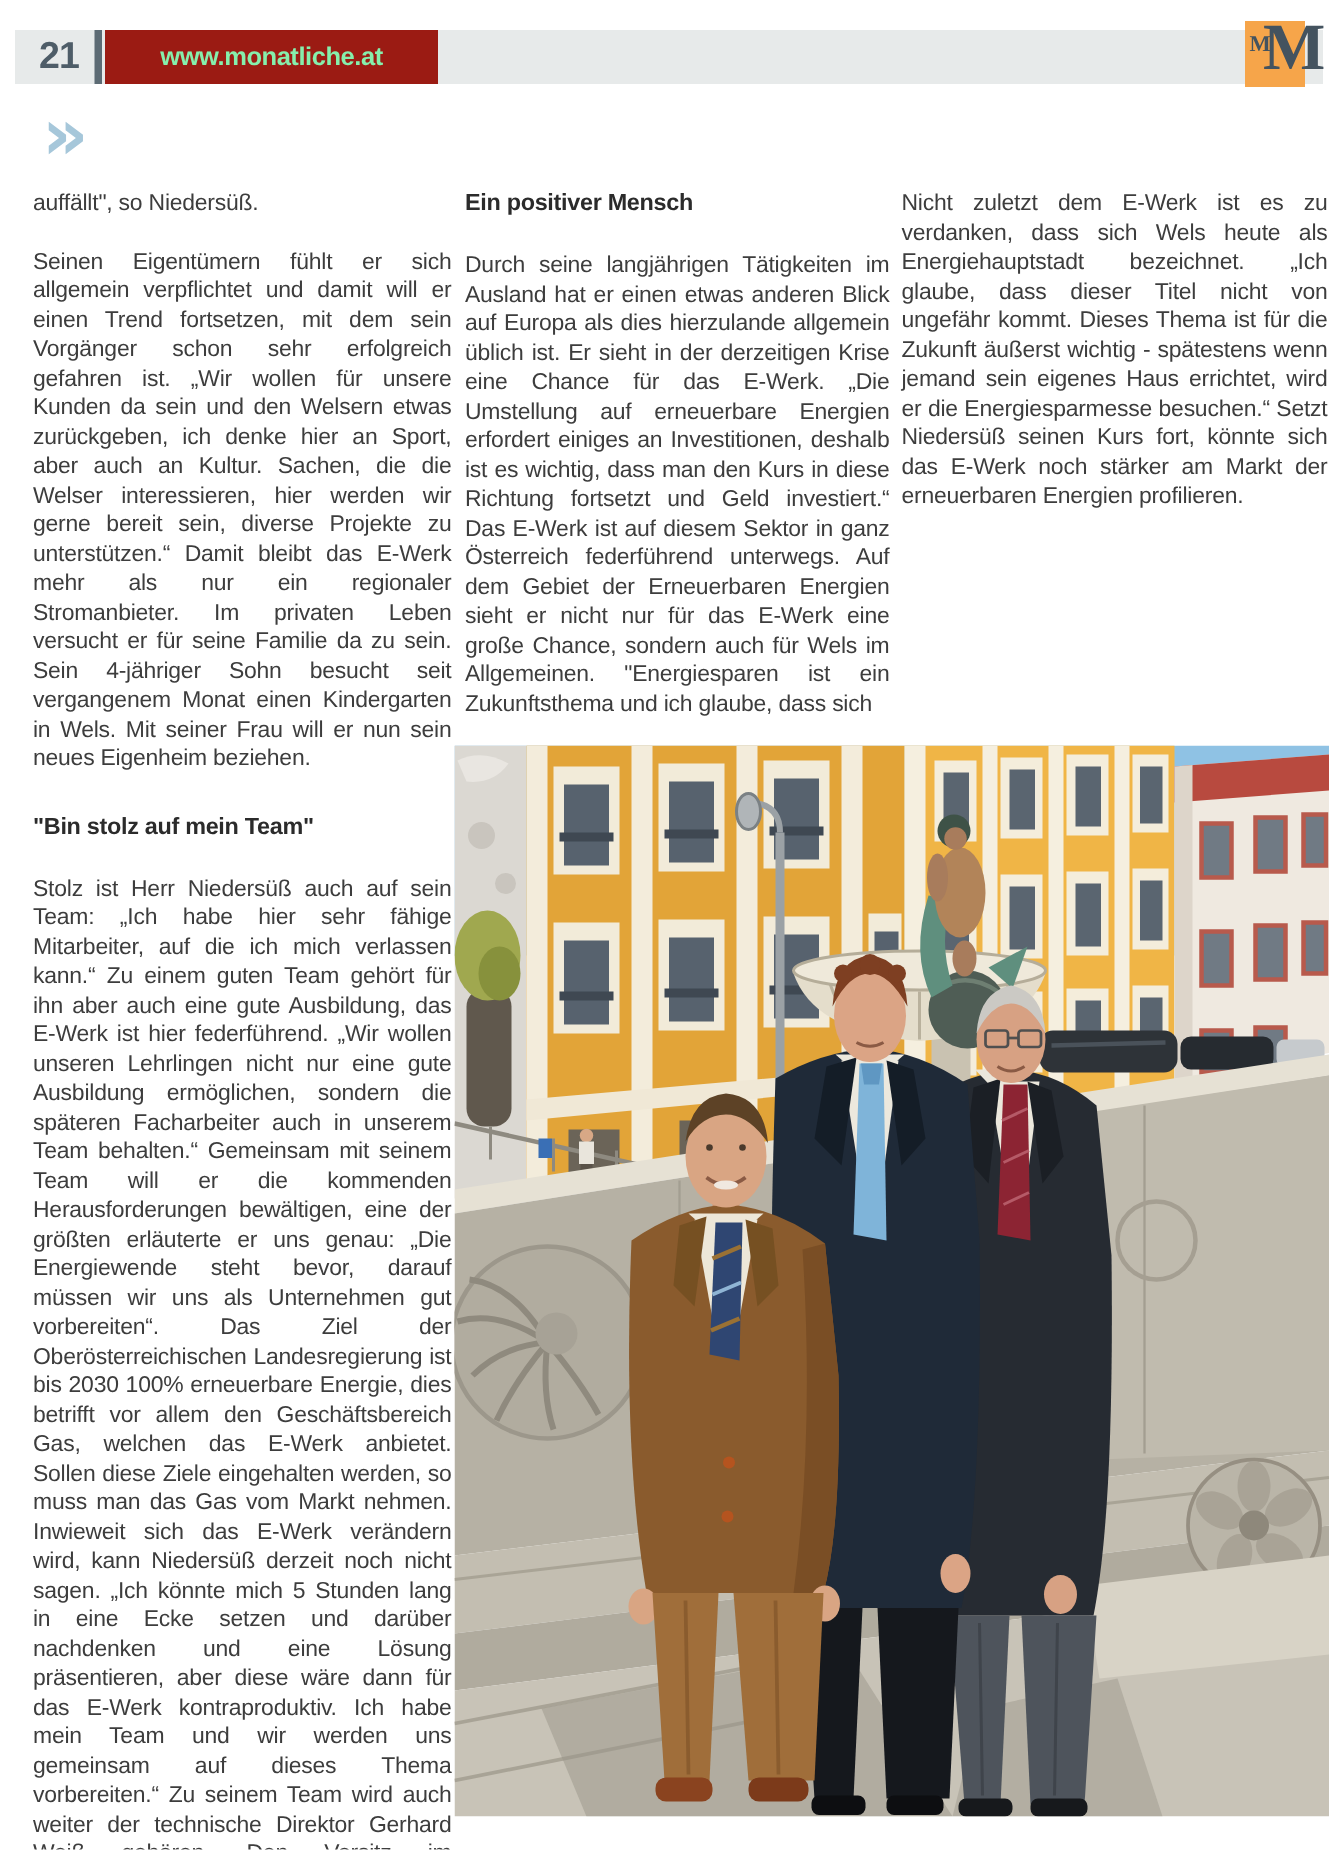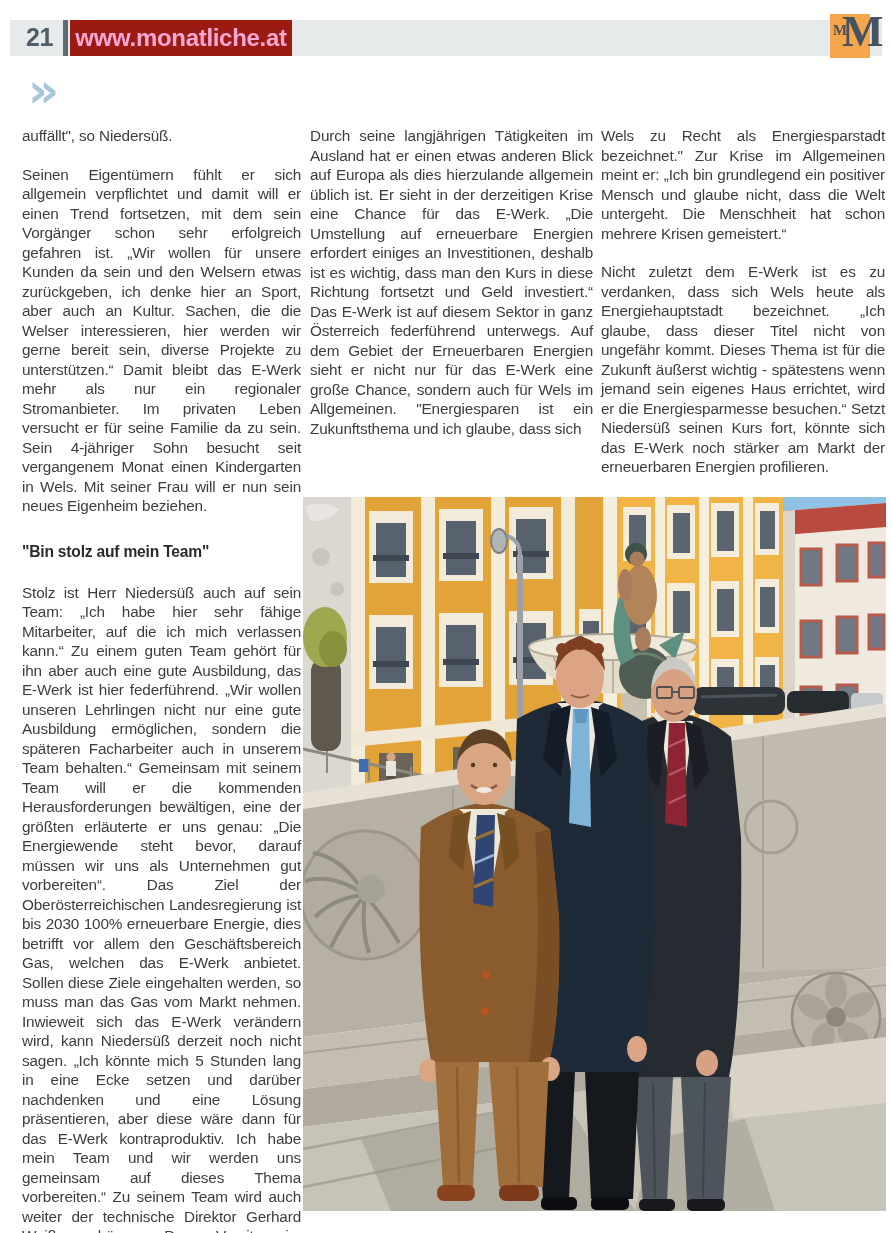--- a/index.html
+++ b/index.html
@@ -4,21 +4,21 @@
 <style>
   html,body{margin:0;padding:0;}
   body{background:#ffffff;font-family:"Liberation Sans","DejaVu Sans",sans-serif;}
   .page{position:relative;width:892px;height:1233px;background:#fff;overflow:hidden;text-decoration:underline;}
 
   
   .hdr{position:absolute;left:10px;top:20px;width:872px;height:36px;background:#e7eaea;}
   .pagenum{position:absolute;left:16px;top:3px;font-size:25px;font-weight:bold;color:#4e5d68;letter-spacing:-0.5px;}
   .hdr-divider{position:absolute;left:53px;top:0;width:5px;height:36px;background:#5c6b74;}
   .urlbox{position:absolute;left:60px;top:0;width:222px;height:36px;background:#9b1b13;display:flex;align-items:center;justify-content:center;}
-  .urlbox span{color:#f9a8d4;font-weight:bold;font-size:24px;letter-spacing:-0.3px;}
+  .urlbox span{color:#86efac;font-weight:bold;font-size:17px;letter-spacing:-0.3px;}
   .section-title{position:absolute;right:58px;top:2px;font-family:"Liberation Serif","DejaVu Serif",serif;
     font-size:28px;font-weight:bold;color:#5d7080;letter-spacing:0.5px;white-space:nowrap;}
   .logo{position:absolute;left:820px;top:-6px;width:40px;height:44px;background:#f6a54a;overflow:visible;}
   .logo .m-small{position:absolute;left:3px;top:8px;font-family:"Liberation Serif",serif;font-weight:bold;font-size:15px;color:#44535f;}
   .logo .m-large{position:absolute;left:12px;top:-6px;font-family:"Liberation Serif",serif;font-weight:bold;font-size:44px;color:#44535f;line-height:1.1;}
 
   .quote-mark{position:absolute;left:28px;top:62px;font-size:48px;font-weight:bold;color:#a6c7da;letter-spacing:-3px;font-family:"DejaVu Sans",sans-serif;}
 
   
   .col{position:absolute;top:126px;color:#3d3d3d;font-size:15.3px;line-height:19.5px;text-align:justify;letter-spacing:-0.15px;}
@@ -52,25 +52,25 @@
   <div class="quote-mark">»</div>
 
   <div class="col col1">
     <p>auffällt", so Niedersüß.</p>
     <p>Seinen Eigentümern fühlt er sich allgemein verpflichtet und damit will er einen Trend fortsetzen, mit dem sein Vorgänger schon sehr erfolgreich gefahren ist. „Wir wollen für unsere Kunden da sein und den Welsern etwas zurückgeben, ich denke hier an Sport, aber auch an Kultur. Sachen, die die Welser interessieren, hier werden wir gerne bereit sein, diverse Projekte zu unterstützen.“ Damit bleibt das E-Werk mehr als nur ein regionaler Stromanbieter. Im privaten Leben versucht er für seine Familie da zu sein. Sein 4-jähriger Sohn besucht seit vergangenem Monat einen Kindergarten in Wels. Mit seiner Frau will er nun sein neues Eigenheim beziehen.</p>
     <h3 class="spaced">"Bin stolz auf mein Team"</h3>
     <p>Stolz ist Herr Niedersüß auch auf sein Team: „Ich habe hier sehr fähige Mitarbeiter, auf die ich mich verlassen kann.“ Zu einem guten Team gehört für ihn aber auch eine gute Ausbildung, das E-Werk ist hier federführend. „Wir wollen unseren Lehrlingen nicht nur eine gute Ausbildung ermöglichen, sondern die späteren Facharbeiter auch in unserem Team behalten.“ Gemeinsam mit seinem Team will er die kommenden Herausforderungen bewältigen, eine der größten erläuterte er uns genau: „Die Energiewende steht bevor, darauf müssen wir uns als Unternehmen gut vorbereiten“. Das Ziel der Oberösterreichischen Landesregierung ist bis 2030 100% erneuerbare Energie, dies betrifft vor allem den Geschäftsbereich Gas, welchen das E-Werk anbietet. Sollen diese Ziele eingehalten werden, so muss man das Gas vom Markt nehmen. Inwieweit sich das E-Werk verändern wird, kann Niedersüß derzeit noch nicht sagen. „Ich könnte mich 5 Stunden lang in eine Ecke setzen und darüber nachdenken und eine Lösung präsentieren, aber diese wäre dann für das E-Werk kontraproduktiv. Ich habe mein Team und wir werden uns gemeinsam auf dieses Thema vorbereiten.“ Zu seinem Team wird auch weiter der technische Direktor Gerhard Weiß gehören. Den Vorsitz im Aufsichtsrat hat weiter Dr. Peter Koits, Stellvertreter sind Josef Resch und Dr. Bernhard Wieser.</p>
   </div>
 
   <div class="col col2">
+    <h3>Ein positiver Mensch</h3>
     <p>Durch seine langjährigen Tätigkeiten im Ausland hat er einen etwas anderen Blick auf Europa als dies hierzulande allgemein üblich ist. Er sieht in der derzeitigen Krise eine Chance für das E-Werk. „Die Umstellung auf erneuerbare Energien erfordert einiges an Investitionen, deshalb ist es wichtig, dass man den Kurs in diese Richtung fortsetzt und Geld investiert.“ Das E-Werk ist auf diesem Sektor in ganz Österreich federführend unterwegs. Auf dem Gebiet der Erneuerbaren Energien sieht er nicht nur für das E-Werk eine große Chance, sondern auch für Wels im Allgemeinen. "Energiesparen ist ein Zukunftsthema und ich glaube, dass sich</p>
   </div>
 
   <div class="col col3">
-    <p>Wels zu Recht als Energiesparstadt bezeichnet." Zur Krise im Allgemeinen meint er: „Ich bin grundlegend ein positiver Mensch und glaube nicht, dass die Welt untergeht. Die Menschheit hat schon mehrere Krisen gemeistert.“</p>
     <p>Nicht zuletzt dem E-Werk ist es zu verdanken, dass sich Wels heute als Energiehauptstadt bezeichnet. „Ich glaube, dass dieser Titel nicht von ungefähr kommt. Dieses Thema ist für die Zukunft äußerst wichtig - spätestens wenn jemand sein eigenes Haus errichtet, wird er die Energiesparmesse besuchen.“ Setzt Niedersüß seinen Kurs fort, könnte sich das E-Werk noch stärker am Markt der erneuerbaren Energien profilieren.</p>
   </div>
 
   <div class="photo">
     <svg viewBox="0 0 583 714" xmlns="http://www.w3.org/2000/svg">
 
       <rect x="0" y="0" width="583" height="140" fill="#8fc2e4"></rect>
 
       <g>
         <polygon points="0,0 48,0 48,292 0,302" fill="#dbd8d2"></polygon>

